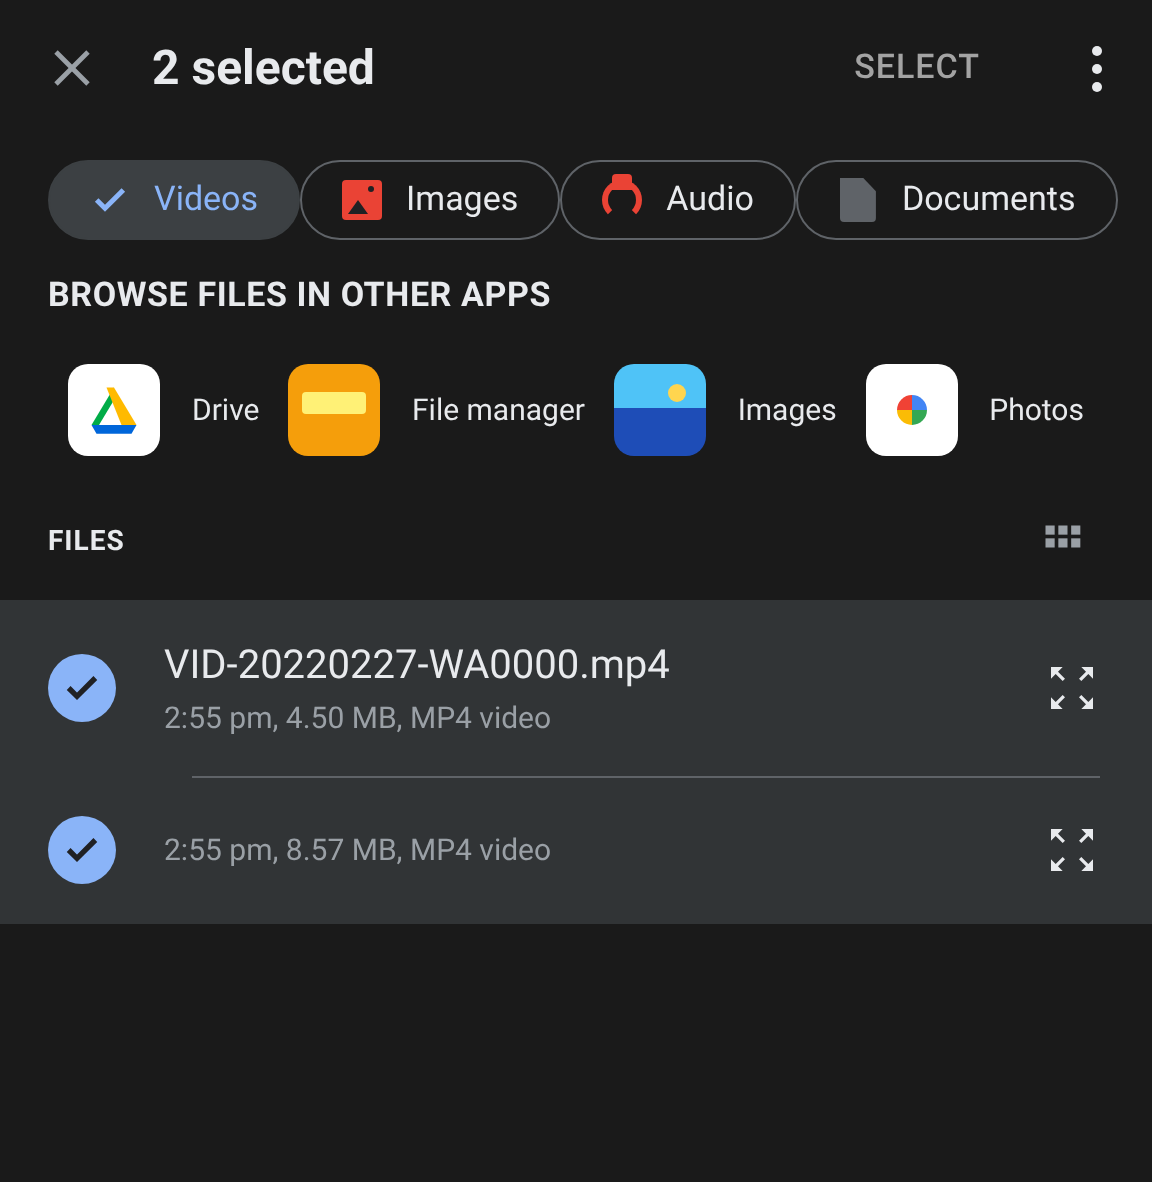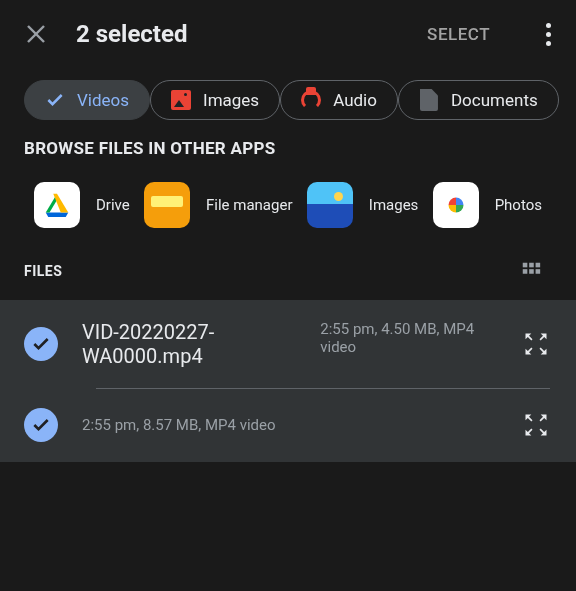--- a/index.html
+++ b/index.html
@@ -117,21 +117,21 @@
       position:absolute;
       top:0; left:96px; right:26px;
       height:1px; background:#5f6368;
     }
     .check-circle {
       width:34px; height:34px; border-radius:50%;
       background:#8ab4f8;
       display:flex; align-items:center; justify-content:center;
       color:#202124;
     }
-    .file-info { flex:1; display:flex; flex-direction:row; gap:6px; }
+    .file-info { flex:1; display:flex; flex-direction:column; gap:6px; }
     .file-name { font-size:20px; color:#e8eaed; }
     .file-meta { font-size:15px; color:#9aa0a6; }
     .expand-ic { width:28px; height:28px; color:#e8eaed; }
   </style>
 </head>
 <body>
 
 <div class="topbar">
   <div class="close-icon">
     <svg viewBox="0 0 24 24" fill="none" stroke="currentColor" stroke-width="2.4">

